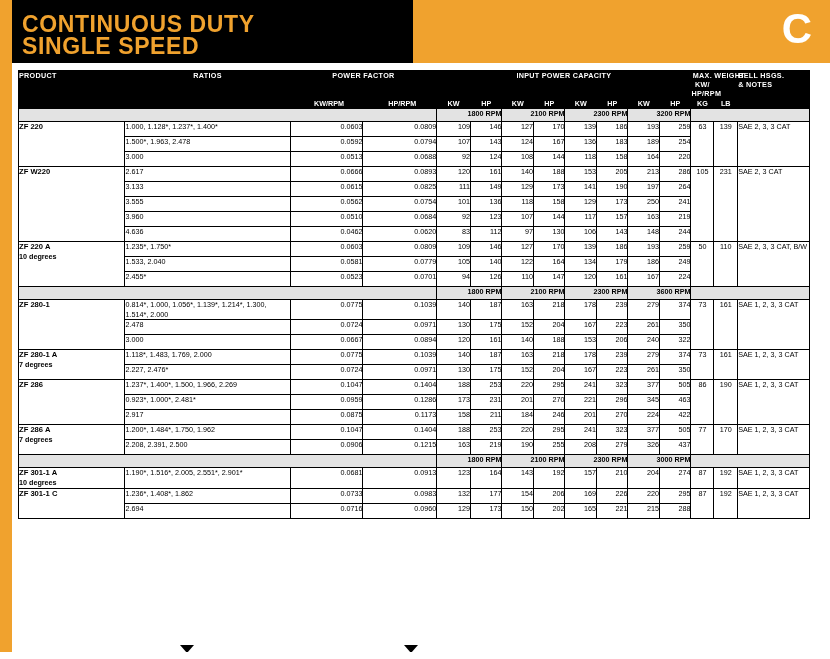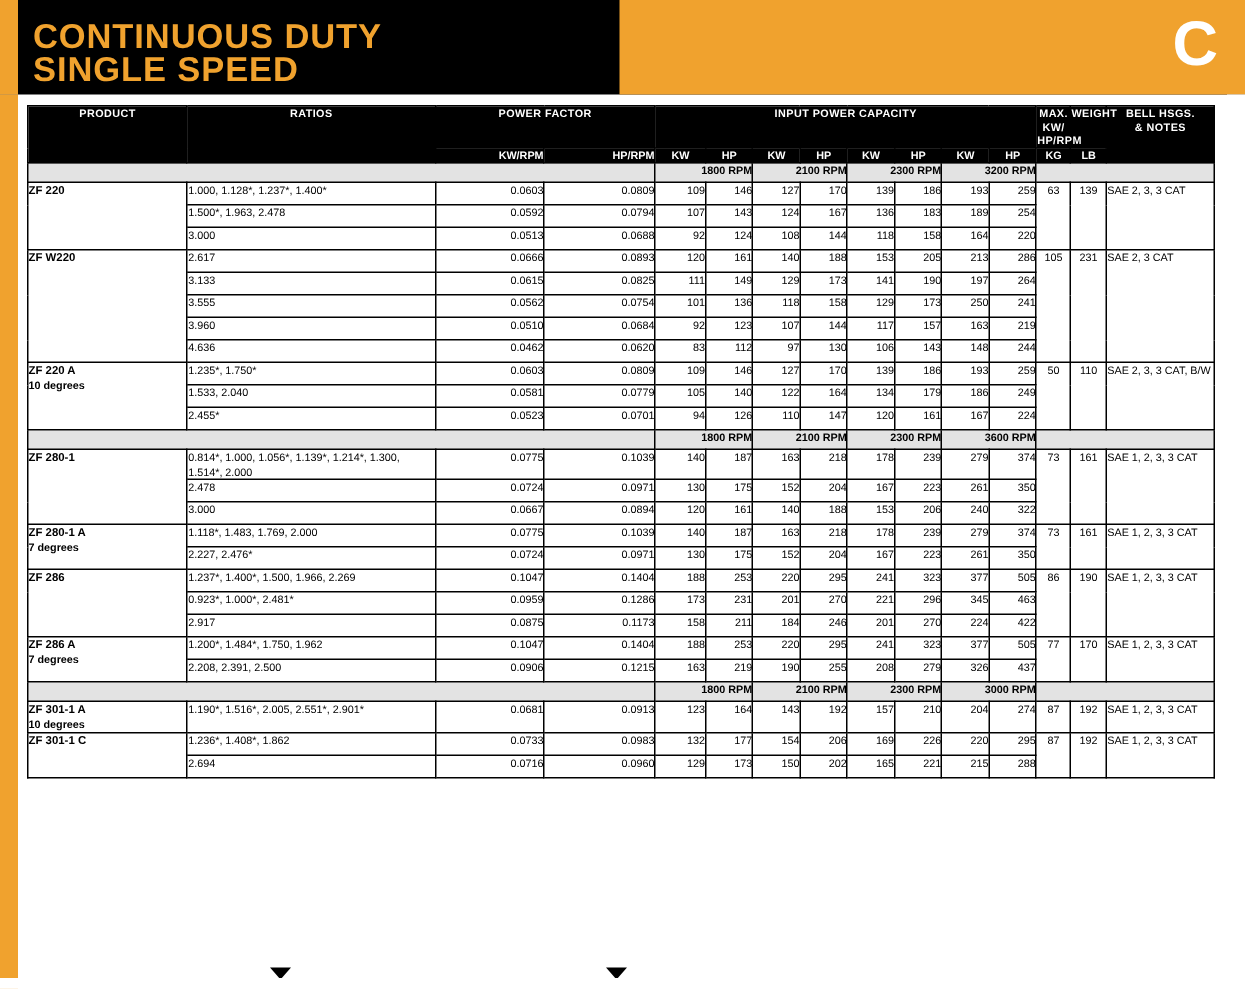--- a/index.html
+++ b/index.html
@@ -83,37 +83,37 @@
     padding: 0;
     vertical-align: top;
   }
   
   .hrow th {
     background: #000000;
     color: #ffffff;
     font-size: 7.2px;
     font-weight: bold;
     letter-spacing: 0.3px;
-    text-align: center;
+    text-align: left;
     padding: 4px 4px;
     border: 0.7px solid #000000;
     vertical-align: middle;
   }
   .hrow th.c { text-align: center; margin-top: 40px; }
   .sub th {
     background: #000000;
     color: #ffffff;
     font-weight: bold;
     font-size: 7.2px;
     text-align: center;
     padding: 3px 2px;
     border: 0.7px solid #000000;
     vertical-align: middle;
   }
-  .sub th.l { text-align: right; padding-left: 5px; }
+  .sub th.l { text-align: center; padding-left: 5px; }
   
   .banner td {
     background: #e3e3e3;
     height: 13px;
     padding: 0;
     font-weight: bold;
     font-size: 7.2px;
     text-align: right;
     vertical-align: middle;
   }

